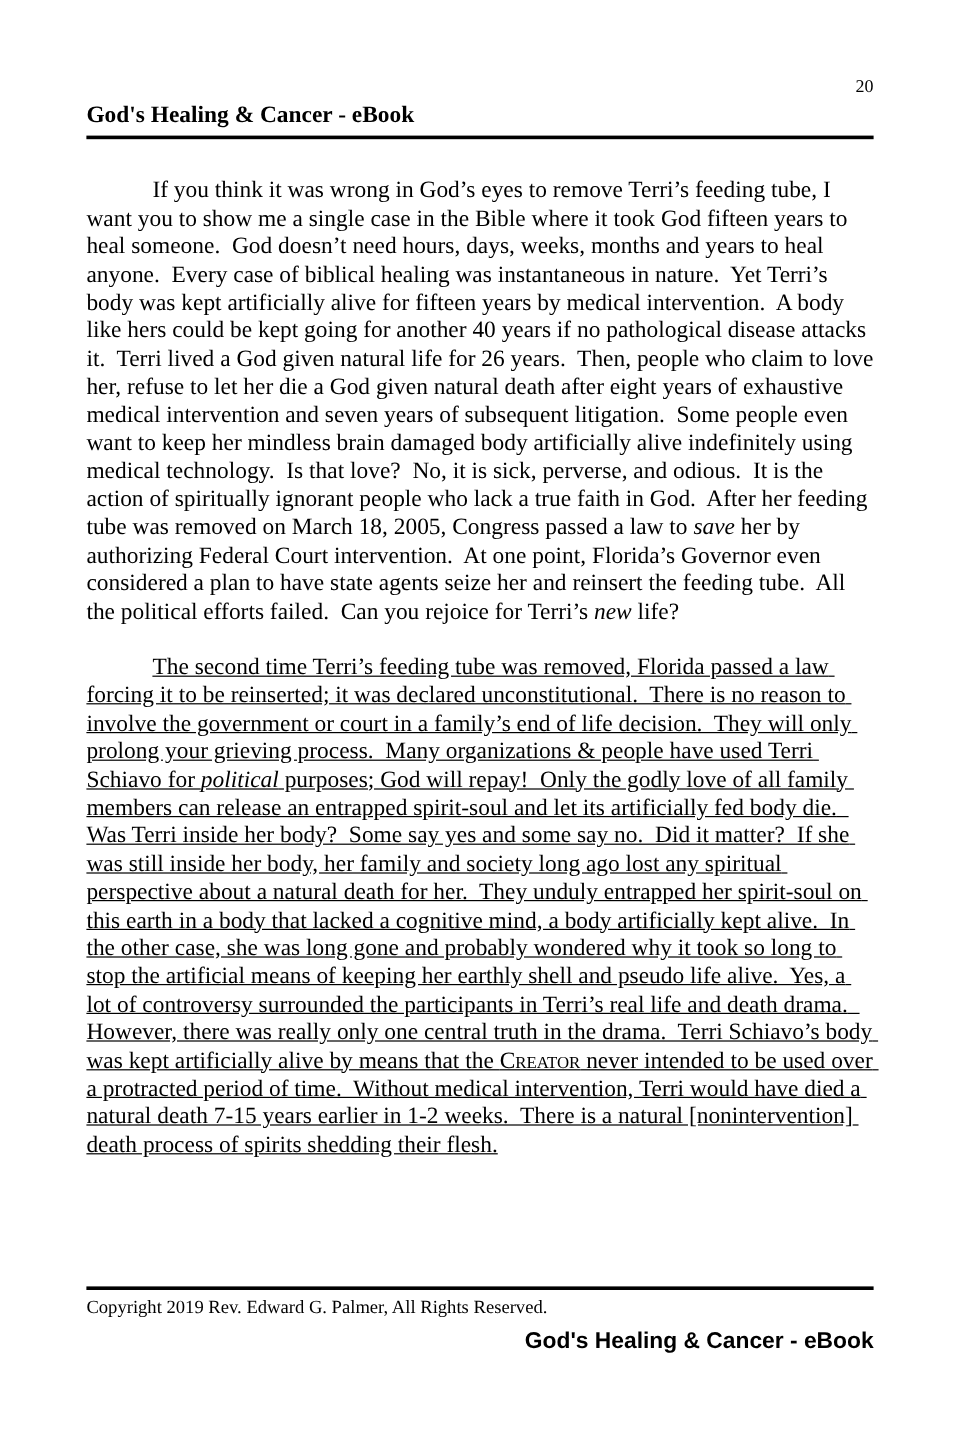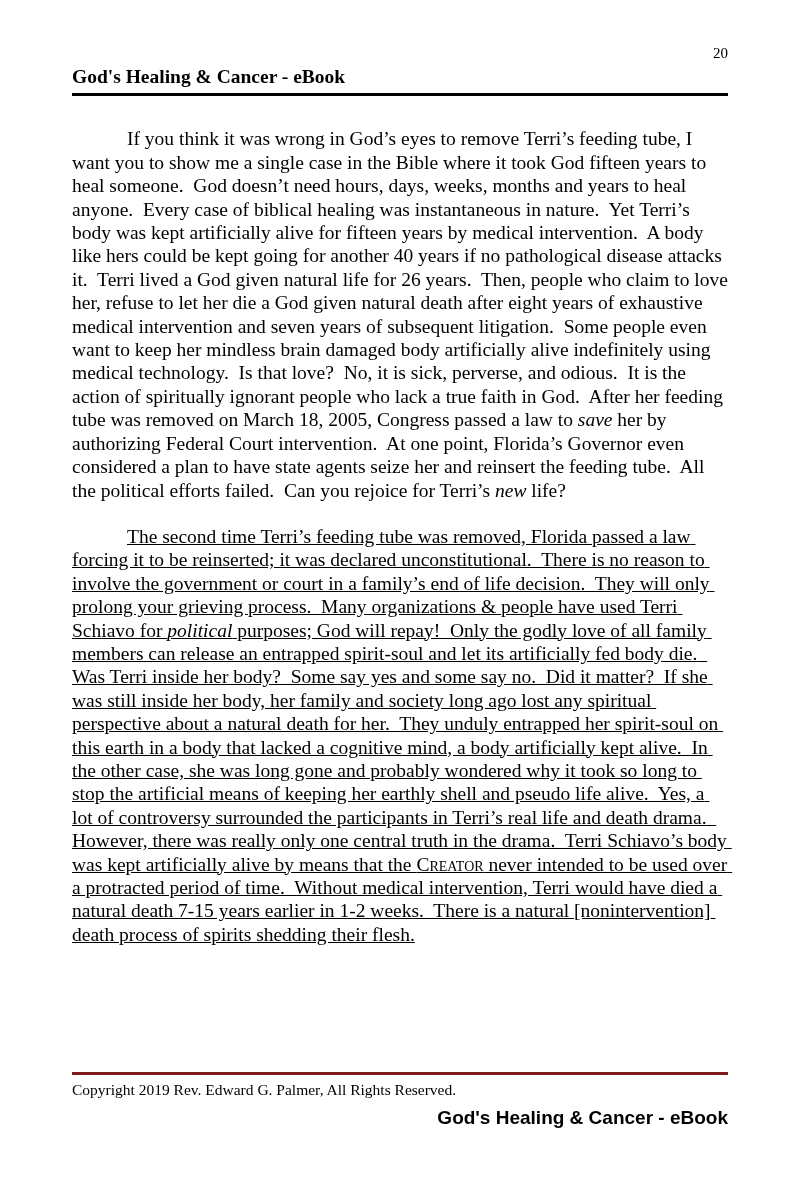--- a/index.html
+++ b/index.html
@@ -11,21 +11,21 @@
     font-family: "Liberation Serif", "DejaVu Serif", serif;
     color: #000000;
     overflow: hidden;
   }
   .page {
     position: absolute;
     inset: 0;
     padding: 0 72px;
   }
   .page-number {
-    margin-top: 46px;
+    margin-top: 66px;
     text-align: right;
     font-size: 15px;
     line-height: 1;
   }
   .page-header {
     margin-top: 5px;
     border-bottom: 3px solid #000000;
     padding-bottom: 5px;
   }
   .page-header .title {
@@ -44,21 +44,21 @@
     margin-bottom: 23px;
   }
   .body-text p:last-child { margin-bottom: 0; text-decoration: underline; }
   .body-text .i { font-style: italic; }
   .body-text .sc { font-variant: small-caps; }
   .footer {
     position: absolute;
     left: 72px;
     right: 72px;
     top: 1072px;
-    border-top: 3px solid #7f1d1d;
+    border-top: 3px solid #000000;
     padding-top: 6px;
   }
   .copyright {
     font-size: 15.5px;
     line-height: 1.2;
   }
   .footer-brand {
     margin-top: 7px;
     text-align: right;
     font-family: "Liberation Sans", "DejaVu Sans", sans-serif;

